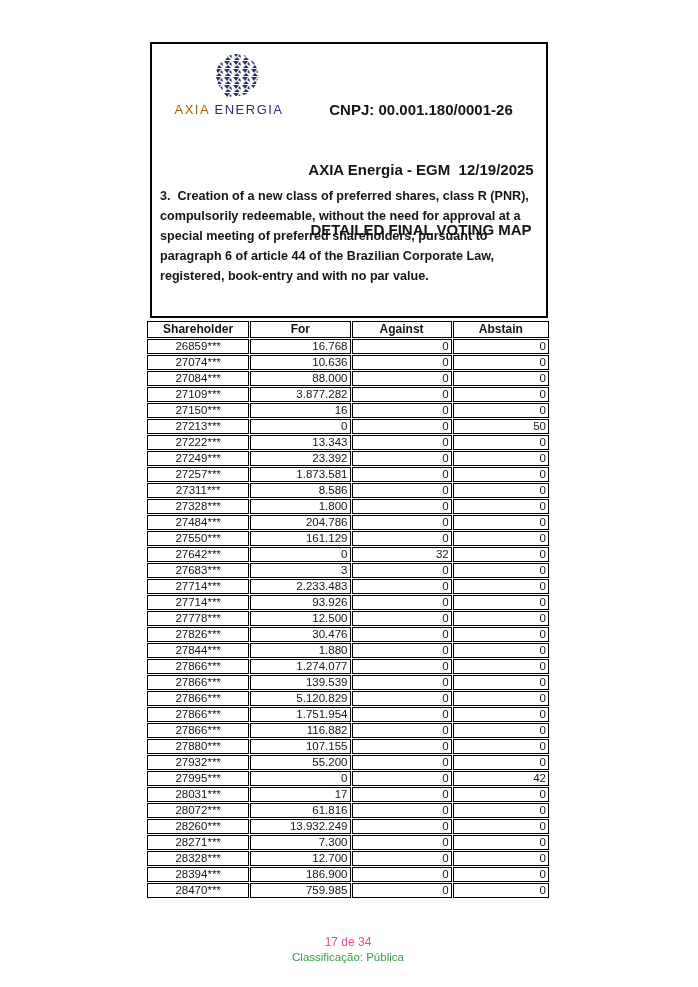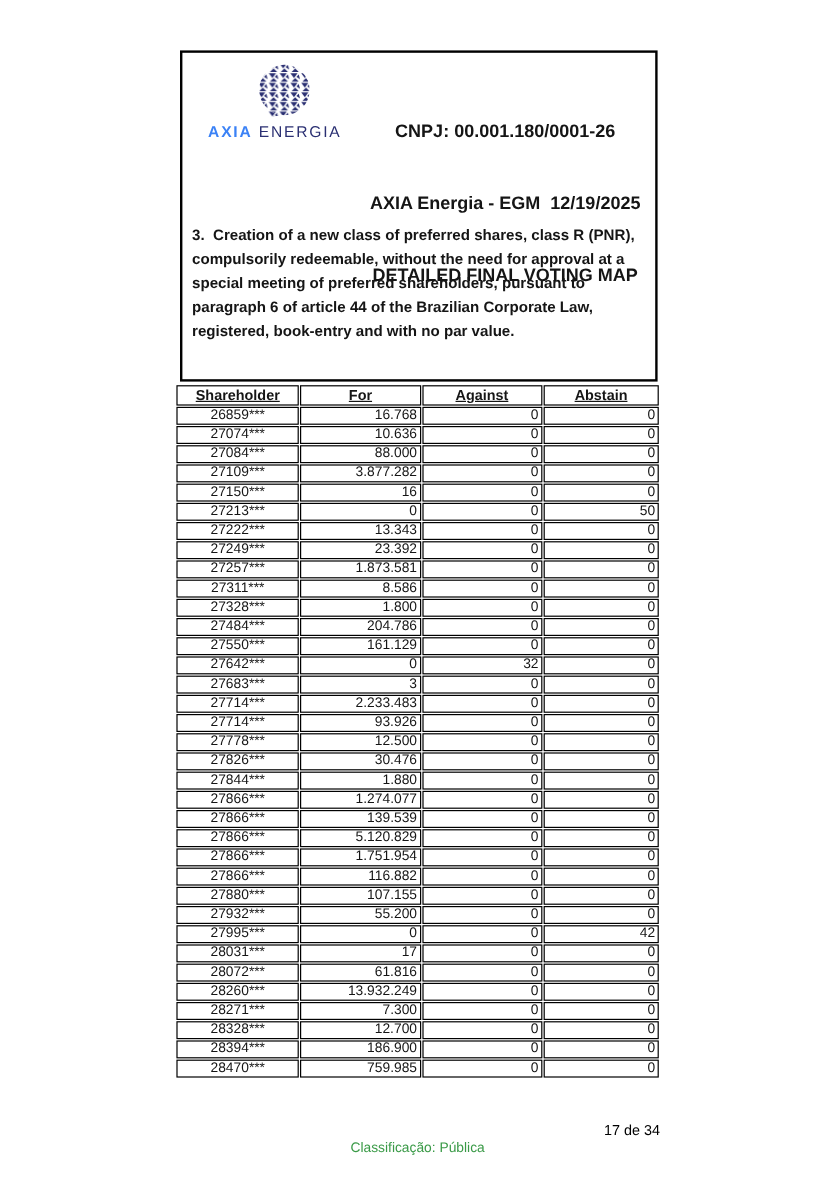--- a/index.html
+++ b/index.html
@@ -12,48 +12,48 @@
     position:absolute;left:150px;top:42px;width:394px;height:272px;
     border:2px solid #000;background:#fff;
   }
   .logo{
     position:absolute;left:10px;top:8px;width:134px;text-align:center;
   }
   .logo-sphere{display:block;margin:0 auto 2px 52px;}
   .logo-text{
     font-size:13px;letter-spacing:1.5px;white-space:nowrap;color:var(--navy,#2a2f72);
   }
-  .logo-text .lt-bold{font-weight:bold;color:#3b82f6;text-align:center;}
+  .logo-text .lt-bold{font-weight:normal;color:#a16207;text-align:center;}
   .header-meta{
     position:absolute;left:150px;right:6px;top:16px;text-align:center;
     font-weight:bold;font-size:15px;line-height:20px;white-space:pre-wrap;
   }
   .proposal{
     position:absolute;left:8px;right:8px;top:142px;
     font-weight:bold;font-size:12.6px;line-height:20px;white-space:pre-wrap;
   }
   .table-wrap{position:absolute;left:146px;top:320px;width:404px;}
   table.voting{
     width:100%;border-collapse:separate;border-spacing:1px;table-layout:fixed;
   }
   table.voting th, table.voting td{
     border:1.4px solid #000;overflow:hidden;white-space:nowrap;background:#fff;
   }
   table.voting th{
-    font-size:12px;font-weight:bold;text-align:center;height:15px;line-height:15px;padding:0 2px;text-decoration:underline;
+    font-size:12px;font-weight:bold;text-align:center;height:15px;line-height:15px;padding:0 2px;
   }
   table.voting td{
     font-size:11.5px;height:13px;line-height:13px;padding:0 2px;
   }
   td.al{text-align:center;}
   td.ar{text-align:right;}
   .footer{
     position:absolute;left:146px;width:404px;top:934px;text-align:center;
   }
-  .footer-page{font-size:12px;line-height:16px;color:#000000;text-align:right;}
+  .footer-page{font-size:12px;line-height:16px;color:#ec4899;}
   .footer-class{font-size:11.5px;line-height:15px;color:var(--green,#3a9a47);}
 </style>
 </head>
 <body>
 
 <div class="header-box">
   <div class="logo">
     <svg class="logo-sphere" width="46" height="48" viewBox="0 0 46 48">
       <defs>
         <pattern id="tripat" width="9" height="8" patternUnits="userSpaceOnUse">

